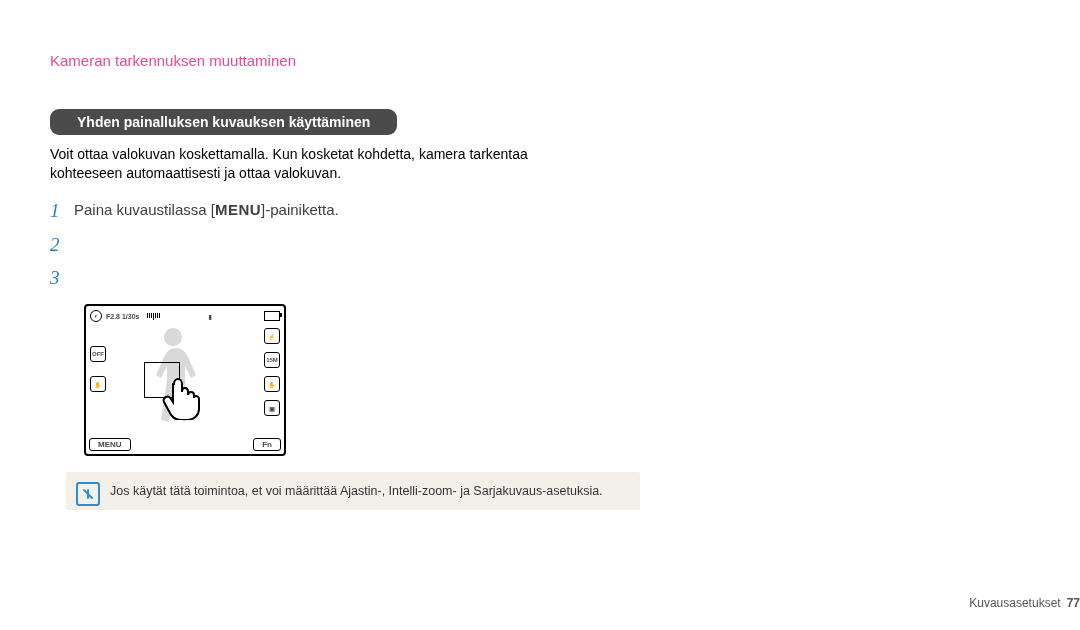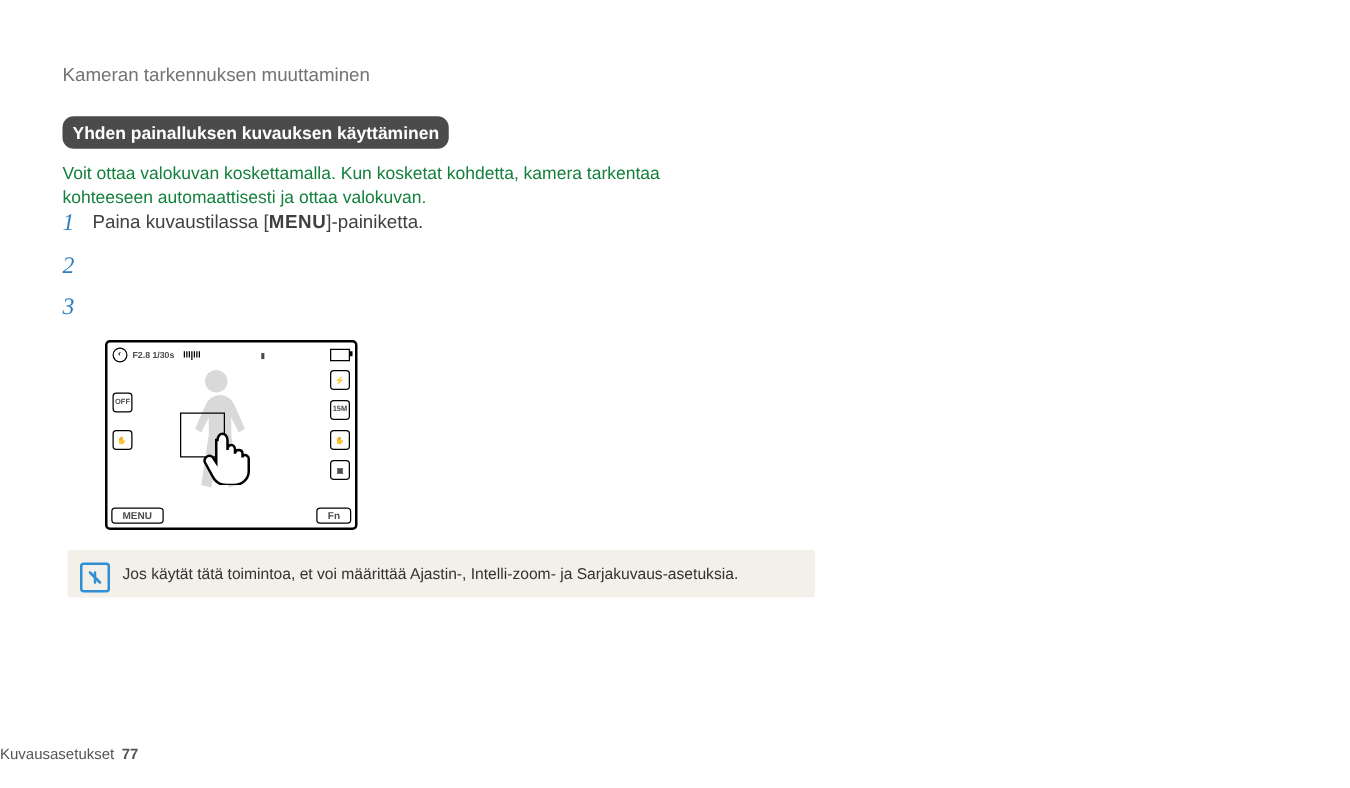--- a/index.html
+++ b/index.html
@@ -1,20 +1,20 @@
 <!DOCTYPE html>
 <html><head>
 <meta charset="utf-8">
 <style>
   html,body{margin:0;padding:0;width:1080px;height:630px;background:#fff;font-family:"Segoe UI",Arial,sans-serif;color:#4a4a4a}
   .page{position:relative;width:1080px;height:630px}
   .content{padding:52px 50px 0 50px;width:520px}
-  .page-title{font-size:15px;margin-bottom:24px;color:#737373}
-  .pill{display:inline-block;background:#4b4b4b;color:#fff;font-size:14px;font-weight:bold;padding:5px 8px;border-radius:9px;margin-bottom:10px}
-  .intro{font-size:14px;line-height:1.35;color:#15803d}
+  .page-title{font-size:15px;margin-bottom:40px;color:#ec4899}
+  .pill{display:inline-block;background:#4b4b4b;color:#fff;font-size:14px;font-weight:bold;padding:5px 27px;border-radius:9px;margin-bottom:10px}
+  .intro{font-size:14px;line-height:1.35;margin-bottom:16px;color:#000000}
   .steps{margin:0;padding:0;list-style:none}
   .steps li{display:flex;align-items:flex-start;margin-bottom:10px}
   .step-num{font-style:italic;font-family:Georgia,serif;font-size:19px;color:#2f7fbf;width:24px;flex-shrink:0;text-align:left;line-height:1.25}
   .step-text{font-size:15px;line-height:1.4;color:#404040}
   .menu-label{font-weight:bold;letter-spacing:0.5px}
   .nav-arrow{margin:0 4px}
   .camera-fig{margin:14px 0 16px 34px;width:202px}
   .lcd{border:2px solid #000;border-radius:4px;width:198px;height:148px;background:#fff;position:relative}
   .lcd-top{position:absolute;top:4px;left:4px;right:4px;height:12px;display:flex;align-items:center;font-size:7px;font-weight:bold}
   .sm-ico{width:10px;height:10px;border:1px solid #000;border-radius:50%;margin-right:4px;font-size:6px;display:flex;align-items:center;justify-content:center}
@@ -26,24 +26,24 @@
   .batt-fill{background:#000;width:100%;height:100%}
   .lcd-left{position:absolute;left:4px;top:40px;display:flex;flex-direction:column;gap:14px}
   .lcd-right{position:absolute;right:4px;top:22px;display:flex;flex-direction:column;gap:8px}
   .tiny-ico{width:14px;height:14px;border:1px solid #000;border-radius:3px;font-size:6px;display:flex;align-items:center;justify-content:center;font-weight:bold}
   .silhouette{position:absolute;left:52px;top:16px;width:70px;height:108px}
   .silhouette svg{width:100%;height:100%}
   .touch-box{position:absolute;left:58px;top:56px;width:34px;height:34px;border:1px solid #000}
   .hand{position:absolute;left:74px;top:66px;width:44px;height:48px}
   .lcd-bottom{position:absolute;bottom:3px;left:3px;right:3px;display:flex;justify-content:space-between}
   .soft-btn{border:1px solid #000;border-radius:3px;background:#fff;font-size:8px;font-weight:bold;padding:1px 8px}
-  .note-box{background:#f3f0ea;border-radius:2px;padding:10px 24px 10px 44px;position:relative;font-size:12.5px;line-height:1.45;color:#333;margin-left:4px;width:530px}
+  .note-box{background:#f3f0ea;border-radius:2px;padding:10px 0 10px 44px;position:relative;font-size:12.5px;line-height:1.45;color:#333;margin-left:16px;width:530px}
   .note-ico{position:absolute;left:10px;top:10px;width:20px;height:20px;border:2px solid #2f8fd4;border-radius:3px;display:flex;align-items:center;justify-content:center}
   .note-ico svg{width:12px;height:12px}
-  .footer{position:absolute;bottom:20px;width:100%;text-align:left;font-size:12px;color:#555}
+  .footer{position:absolute;bottom:20px;width:100%;text-align:right;font-size:12px;color:#555}
   .footer-num{font-weight:bold;margin-left:6px}
 </style>
 </head>
 <body>
 <div class="page">
 
 <div class="content">
   <div class="page-title">Kameran tarkennuksen muuttaminen</div>
 
   <div class="pill">Yhden painalluksen kuvauksen käyttäminen</div>

